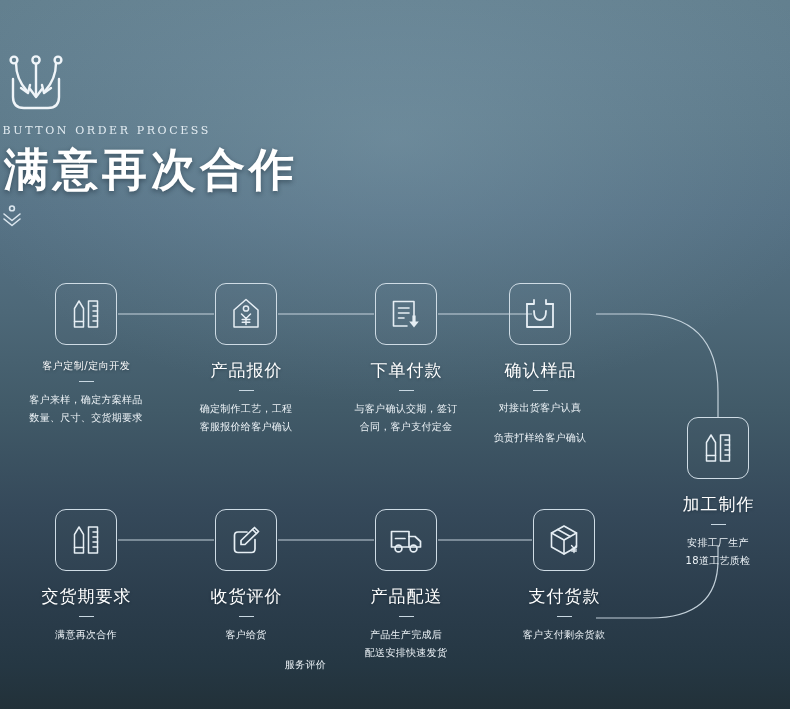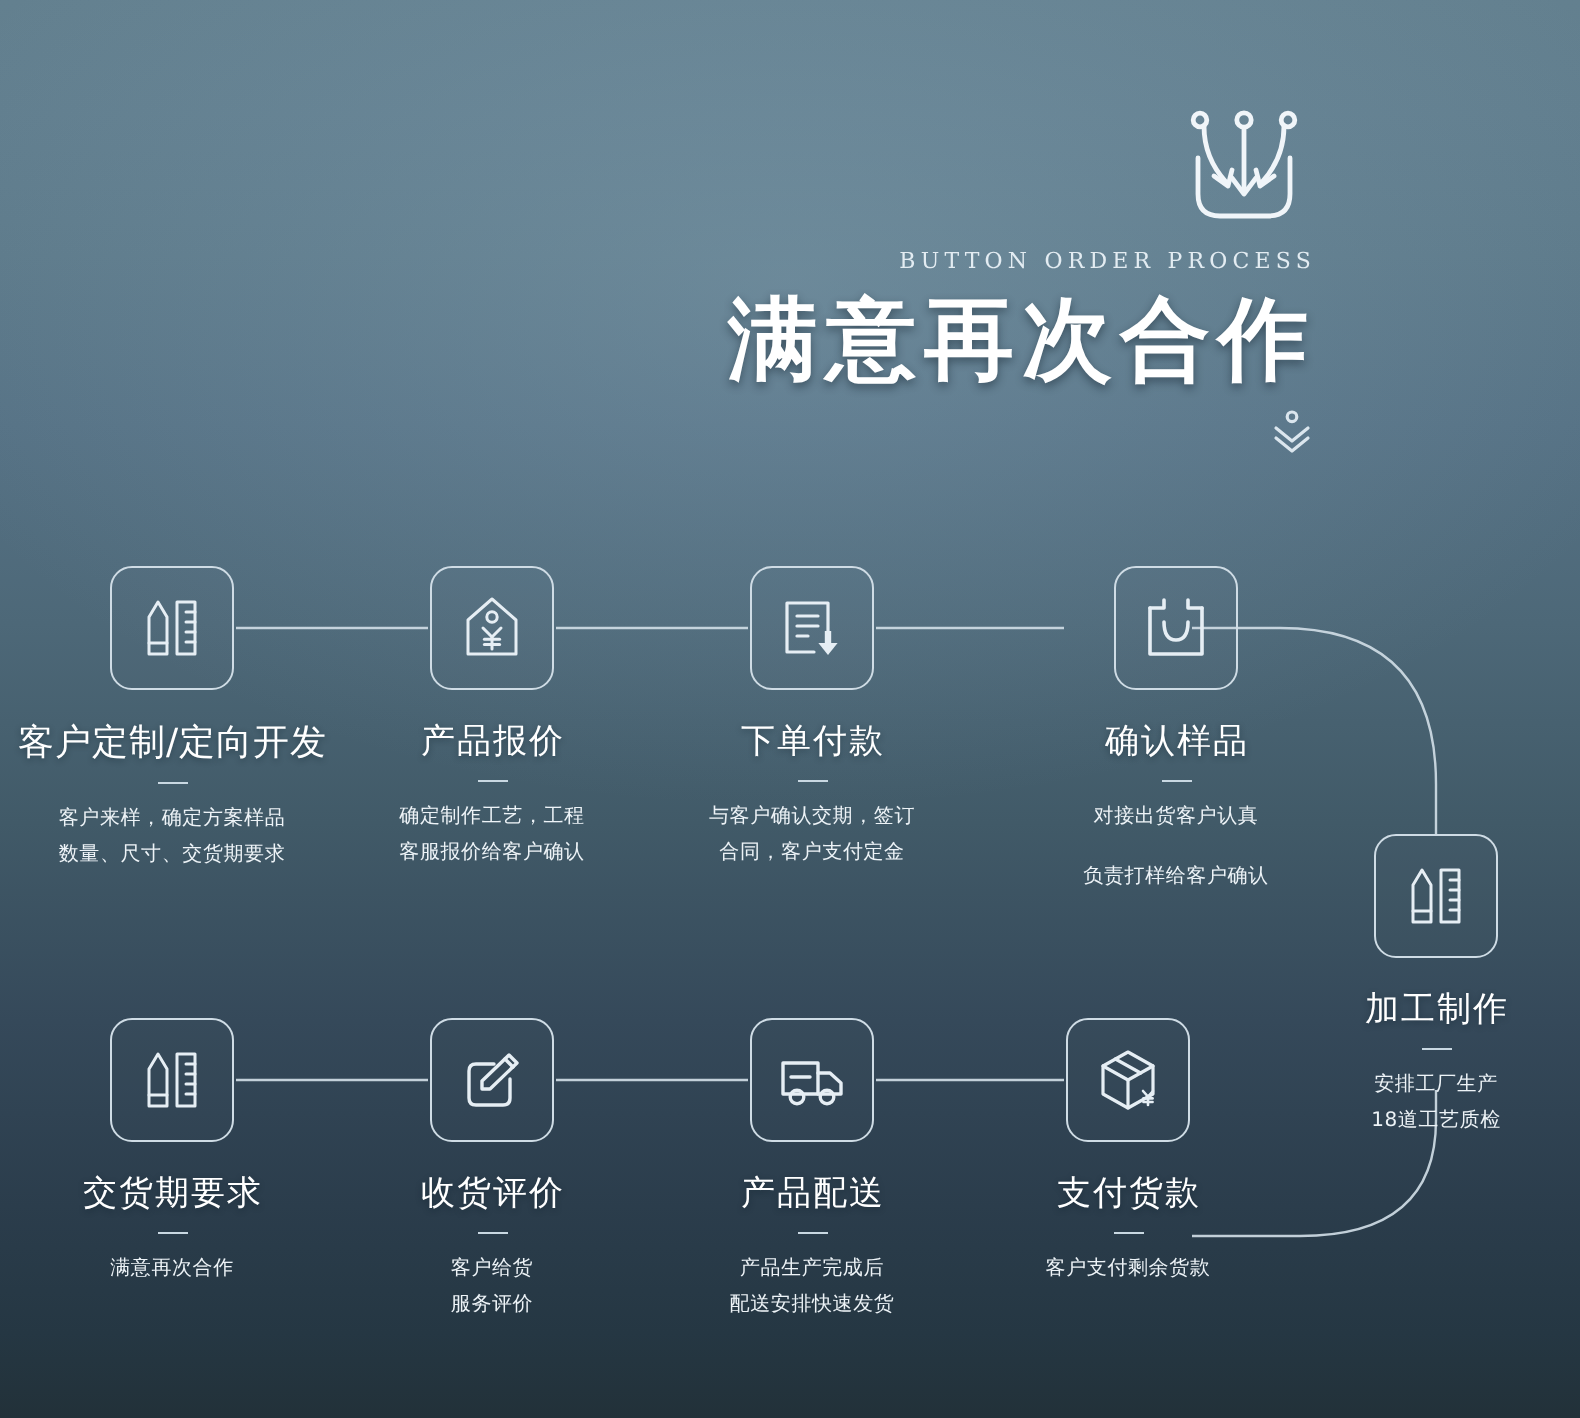--- a/index.html
+++ b/index.html
@@ -46,21 +46,21 @@
         rgba(120,150,170,0.0) 72%);
     pointer-events: none;
   }
 
   
   #header {
     position: absolute;
     left: 0;
     top: 0;
     width: 658px;
-    text-align: right;
+    text-align: left;
   }
   #basket-icon {
     margin: 53px auto 0;
     width: 72px;
     height: 58px;
   }
   #eyebrow {
     margin-top: 9px;
     font-family: "DejaVu Serif", "Liberation Serif", serif;
     font-size: 11px;
@@ -118,21 +118,21 @@
     margin-top: 14px;
     font-size: 17px;
     font-weight: 400;
     color: #ffffff;
     letter-spacing: 1px;
     text-indent: 1px;
     white-space: nowrap;
     text-shadow: 0 1px 3px rgba(10,25,35,0.4);
   }
   .step-title.small {
-    font-size: 18px;
+    font-size: 10px;
     letter-spacing: 0.5px;
     text-indent: 0.5px;
   }
   .dash {
     width: 15px;
     height: 1px;
     background: #c9d8e2;
     margin: 8px auto 0;
   }
   .step-desc {
@@ -254,21 +254,21 @@
           <path d="M21.2 25.5 L30.8 25.5 L26 31.5 Z"></path>
         </g>
       </svg>
     </div>
     <div class="step-title">下单付款</div>
     <div class="dash"></div>
     <div class="step-desc">与客户确认交期，签订</div>
     <div class="step-desc" style="margin-top:0;">合同，客户支付定金</div>
   </div>
 
-  <div class="step" style="left:508px; top:283px;">
+  <div class="step" style="left:460px; top:283px;font-family:Liberation Mono, monospace;">
     <div class="icon-box">
       <svg width="36" height="36" viewBox="0 0 36 36">
         <g fill="none" stroke="#e6eef4" stroke-width="1.8" stroke-linejoin="round" stroke-linecap="round">
           <path d="M5 8 L12 8 L12 4 M31 8 L24 8 L24 4"></path>
           <path d="M5 8 L5 31 L31 31 L31 8"></path>
           <path d="M12 15 Q12 24 18 24 Q24 24 24 15"></path>
         </g>
       </svg>
     </div>
     <div class="step-title">确认样品</div>
@@ -343,21 +343,21 @@
         <g fill="none" stroke="#e6eef4" stroke-width="1.7" stroke-linejoin="round" stroke-linecap="round">
           <path d="M27 17.5 L27 27 Q27 30.5 23.5 30.5 L10 30.5 Q6.5 30.5 6.5 27 L6.5 13.5 Q6.5 10 10 10 L19 10"></path>
           <path d="M13 22.5 L13 18.5 L26.5 5.5 L30.5 9.5 L17 22.5 Z"></path>
           <line x1="24.5" y1="7.5" x2="28.5" y2="11.5"></line>
         </g>
       </svg>
     </div>
     <div class="step-title">收货评价</div>
     <div class="dash"></div>
     <div class="step-desc">客户给货</div>
-    <div class="step-desc" style="margin-top:0;">服务评价</div>
+    <div class="step-desc" style="margin-top:12px;text-align:right;">服务评价</div>
   </div>
 
   <div class="step" style="left:6px; top:509px;">
     <div class="icon-box">
       <svg width="36" height="36" viewBox="0 0 36 36">
         <g fill="none" stroke="#e6eef4" stroke-width="1.5" stroke-linejoin="round" stroke-linecap="round">
           <path d="M6.5 12.5 L11 5 L15.5 12.5 L15.5 31 L6.5 31 Z"></path>
           <line x1="6.5" y1="25.5" x2="15.5" y2="25.5"></line>
           <path d="M20.5 5 L29.5 5 L29.5 31 L20.5 31 Z"></path>
           <line x1="25" y1="10" x2="29.5" y2="10"></line>

